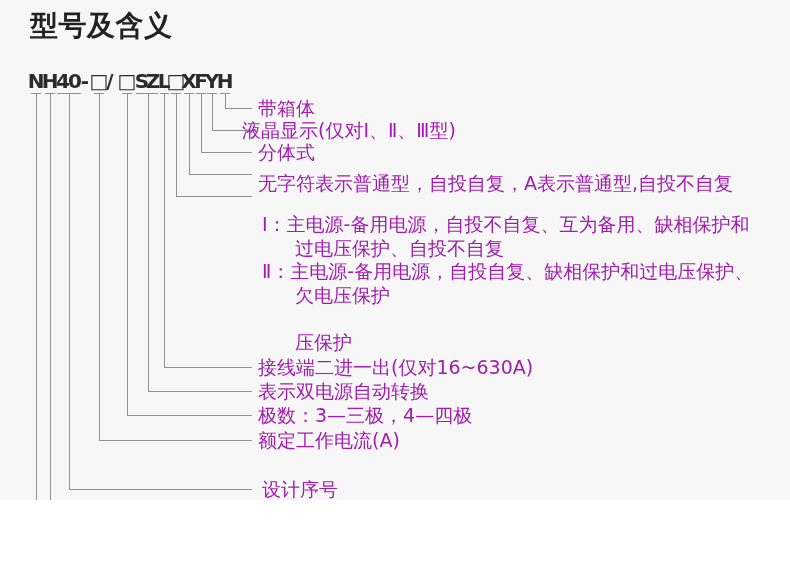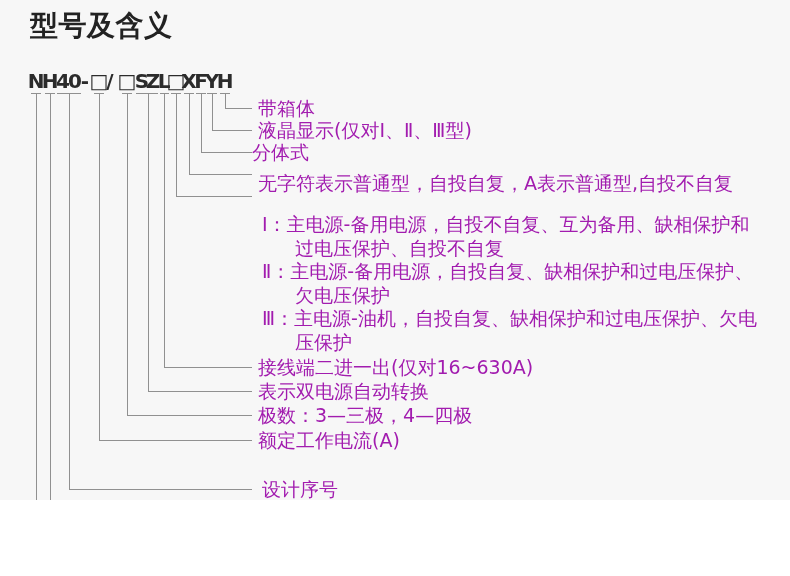--- a/index.html
+++ b/index.html
@@ -71,29 +71,28 @@
       <path d="M148 93V391H252"></path>
       <path d="M127 93V415H252"></path>
       <path d="M99 93V440H252"></path>
       <path d="M69 93V489H252"></path>
       <path d="M50 93V514H252"></path>
       <path d="M36 93V539H252"></path>
     </g>
   </svg>
 
   <span class="lbl" style="left:258px;top:98px">带箱体</span>
-  <span class="lbl" style="left:258px;top:120px">液晶显示(仅对Ⅰ、Ⅱ、Ⅲ型)</span>
-  <span class="lbl" style="left:252px;top:142px">分体式</span>
+  <span class="lbl" style="left:242px;top:120px">液晶显示(仅对Ⅰ、Ⅱ、Ⅲ型)</span>
+  <span class="lbl" style="left:258px;top:142px">分体式</span>
   <span class="lbl" style="left:258px;top:173px">无字符表示普通型，自投自复，A表示普通型,自投不自复</span>
 
   <span class="lbl" style="left:262px;top:214px">Ⅰ：主电源-备用电源，自投不自复、互为备用、缺相保护和</span>
   <span class="lbl" style="left:295px;top:238px">过电压保护、自投不自复</span>
   <span class="lbl" style="left:295px;top:285px">欠电压保护</span>
   <span class="lbl" style="left:262px;top:261px">Ⅱ：主电源-备用电源，自投自复、缺相保护和过电压保护、</span>
-  <span class="lbl" style="left:262px;top:308px">Ⅲ：主电源-油机，自投自复、缺相保护和过电压保护、欠电</span>
   <span class="lbl" style="left:295px;top:332px">压保护</span>
 
   <span class="lbl" style="left:258px;top:357px">接线端二进一出(仅对16~630A)</span>
   <span class="lbl" style="left:258px;top:381px">表示双电源自动转换</span>
   <span class="lbl" style="left:258px;top:405px">极数：3—三极，4—四极</span>
   <span class="lbl" style="left:258px;top:430px">额定工作电流(A)</span>
   <span class="lbl" style="left:262px;top:479px">设计序号</span>
   <span class="lbl" style="left:266px;top:504px">开关</span>
   <span class="lbl" style="left:262px;top:529px">企业代号</span>
 

